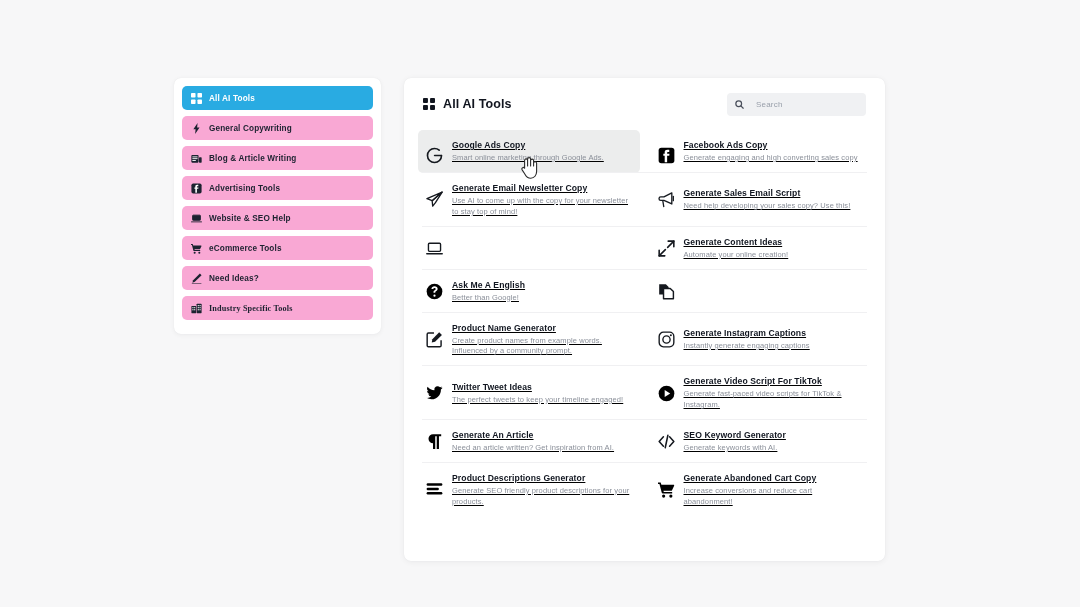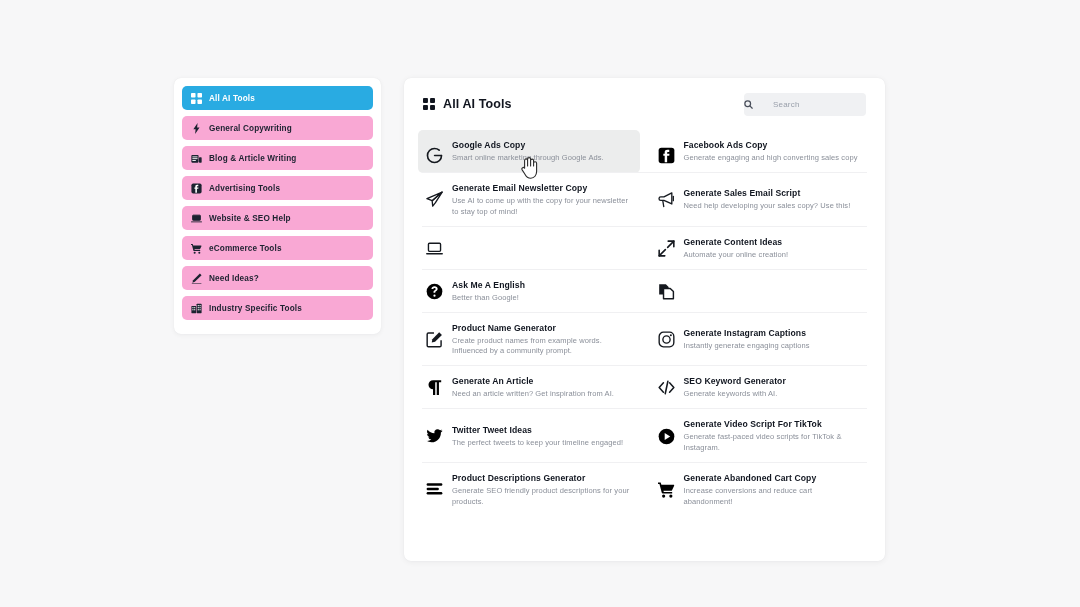--- a/index.html
+++ b/index.html
@@ -41,21 +41,21 @@
     align-items: center;
     gap: 7px;
     height: 24px;
     padding: 0 9px;
     border-radius: 5px;
     margin-bottom: 6px;
     background: #f9a8d4;
     cursor: pointer;
     user-select: none;
   }
-  .nav-item:last-child { margin-bottom: 4px; }
+  .nav-item:last-child { margin-bottom: 4px; font-family: Liberation Serif, serif; }
 
   .nav-item.active {
     background: #29abe2;
   }
   .nav-item.active .nav-label { color: #ffffff; }
   .nav-item.active .nav-icon { color: #ffffff; }
 
   .nav-icon {
     width: 11px;
     height: 11px;
@@ -109,28 +109,28 @@
 
   #panel-title {
     font-size: 12.5px;
     font-weight: 700;
     color: #11151f;
     letter-spacing: 0.1px;
   }
 
   #search-box {
     margin-left: auto;
-    width: 122px;
+    width: 139px;
     height: 23px;
     background: #f0f1f3;
     border-radius: 4px;
     display: flex;
     align-items: center;
-    padding: 0 0;
-    gap: 20px;
+    padding: 0 8px;
+    gap: 12px;
     cursor: text;
   }
   #search-icon {
     width: 9px; height: 9px;
     flex: 0 0 9px;
     color: #4a4f5b;
   }
   #search-icon svg { width: 100%; height: 100%; display: block; fill: none; stroke: currentColor; stroke-width: 2.2; }
 
   #search-input {
@@ -168,20 +168,21 @@
 
   .tool-card {
     flex: 1 1 0;
     min-width: 0;
     display: flex;
     gap: 9px;
     align-items: flex-start;
     padding: 9px 8px 9px 8px;
     border-radius: 5px;
     cursor: pointer;
+    text-decoration: underline;
   }
 
   .tool-card.highlight {
     background: #eceded;
   }
 
   .tool-icon {
     width: 17px;
     flex: 0 0 17px;
     height: 17px;
@@ -473,64 +474,64 @@
             <div class="tool-text">
               <div class="tool-title">Generate Instagram Captions</div>
               <div class="tool-desc">Instantly generate engaging captions</div>
             </div>
           </div>
         </div>
         <div class="tool-row">
           <div class="tool-card vcenter">
             <span class="tool-icon">
               <svg viewBox="0 0 16 16">
+                <path d="M15.6 2.6c-.55.25-1.15.42-1.78.5a3.1 3.1 0 0 0 1.36-1.71c-.6.36-1.27.62-1.98.76a3.1 3.1 0 0 0-5.29 2.83A8.82 8.82 0 0 1 1.5 1.75a3.1 3.1 0 0 0 .96 4.14 3.07 3.07 0 0 1-1.4-.39v.04a3.11 3.11 0 0 0 2.49 3.05c-.45.12-.93.14-1.4.05a3.11 3.11 0 0 0 2.9 2.16A6.24 6.24 0 0 1 .4 12.1a8.79 8.79 0 0 0 4.77 1.4c5.72 0 8.85-4.74 8.85-8.85l-.01-.4a6.3 6.3 0 0 0 1.59-1.65z"></path>
+              </svg>
+            </span>
+            <div class="tool-text">
+              <div class="tool-title">Twitter Tweet Ideas</div>
+              <div class="tool-desc">The perfect tweets to keep your timeline engaged!</div>
+            </div>
+          </div>
+          <div class="tool-card vcenter">
+            <span class="tool-icon">
+              <svg viewBox="0 0 16 16">
+                <circle cx="8" cy="8" r="7.4"></circle>
+                <path d="M6.3 4.6 11.5 8l-5.2 3.4z" fill="#fff"></path>
+              </svg>
+            </span>
+            <div class="tool-text">
+              <div class="tool-title">Generate Video Script For TikTok</div>
+              <div class="tool-desc">Generate fast-paced video scripts for TikTok &amp; Instagram.</div>
+            </div>
+          </div>
+        </div>
+        <div class="tool-row">
+          <div class="tool-card vcenter">
+            <span class="tool-icon">
+              <svg viewBox="0 0 16 16">
                 <path d="M14.3 1.1v1.9h-2.1v12h-2.1v-12H8.7v12H6.6V9.6A4.25 4.25 0 0 1 6.6 1.1z"></path>
               </svg>
             </span>
             <div class="tool-text">
               <div class="tool-title">Generate An Article</div>
               <div class="tool-desc">Need an article written? Get inspiration from AI.</div>
             </div>
           </div>
           <div class="tool-card vcenter">
             <span class="tool-icon">
               <svg viewBox="0 0 16 16" fill="none" stroke="currentColor" stroke-width="1.45" stroke-linecap="round" stroke-linejoin="round">
                 <path d="M5.1 3.6 1.1 8l4 4.4"></path>
                 <path d="M10.9 3.6 14.9 8l-4 4.4"></path>
                 <path d="M9.3 2.1 6.8 13.9"></path>
               </svg>
             </span>
             <div class="tool-text">
               <div class="tool-title">SEO Keyword Generator</div>
               <div class="tool-desc">Generate keywords with AI.</div>
-            </div>
-          </div>
-        </div>
-        <div class="tool-row">
-          <div class="tool-card vcenter">
-            <span class="tool-icon">
-              <svg viewBox="0 0 16 16">
-                <path d="M15.6 2.6c-.55.25-1.15.42-1.78.5a3.1 3.1 0 0 0 1.36-1.71c-.6.36-1.27.62-1.98.76a3.1 3.1 0 0 0-5.29 2.83A8.82 8.82 0 0 1 1.5 1.75a3.1 3.1 0 0 0 .96 4.14 3.07 3.07 0 0 1-1.4-.39v.04a3.11 3.11 0 0 0 2.49 3.05c-.45.12-.93.14-1.4.05a3.11 3.11 0 0 0 2.9 2.16A6.24 6.24 0 0 1 .4 12.1a8.79 8.79 0 0 0 4.77 1.4c5.72 0 8.85-4.74 8.85-8.85l-.01-.4a6.3 6.3 0 0 0 1.59-1.65z"></path>
-              </svg>
-            </span>
-            <div class="tool-text">
-              <div class="tool-title">Twitter Tweet Ideas</div>
-              <div class="tool-desc">The perfect tweets to keep your timeline engaged!</div>
-            </div>
-          </div>
-          <div class="tool-card vcenter">
-            <span class="tool-icon">
-              <svg viewBox="0 0 16 16">
-                <circle cx="8" cy="8" r="7.4"></circle>
-                <path d="M6.3 4.6 11.5 8l-5.2 3.4z" fill="#fff"></path>
-              </svg>
-            </span>
-            <div class="tool-text">
-              <div class="tool-title">Generate Video Script For TikTok</div>
-              <div class="tool-desc">Generate fast-paced video scripts for TikTok &amp; Instagram.</div>
             </div>
           </div>
         </div>
         <div class="tool-row">
           <div class="tool-card vcenter">
             <span class="tool-icon">
               <svg viewBox="0 0 16 16">
                 <rect x="0.6" y="2.2" width="14.8" height="2.3" rx="1.1"></rect>
                 <rect x="0.6" y="6.3" width="11.5" height="2.3" rx="1.1"></rect>
                 <rect x="0.6" y="10.4" width="14.8" height="2.3" rx="1.1"></rect>

